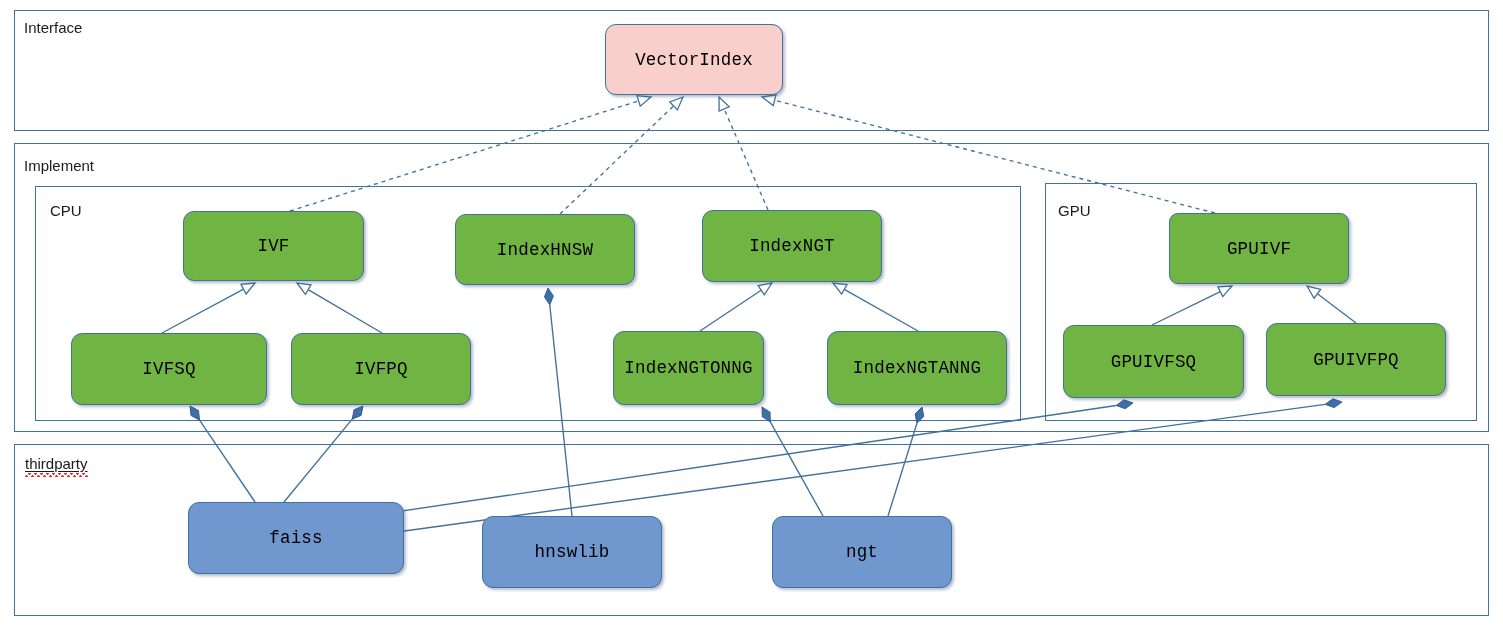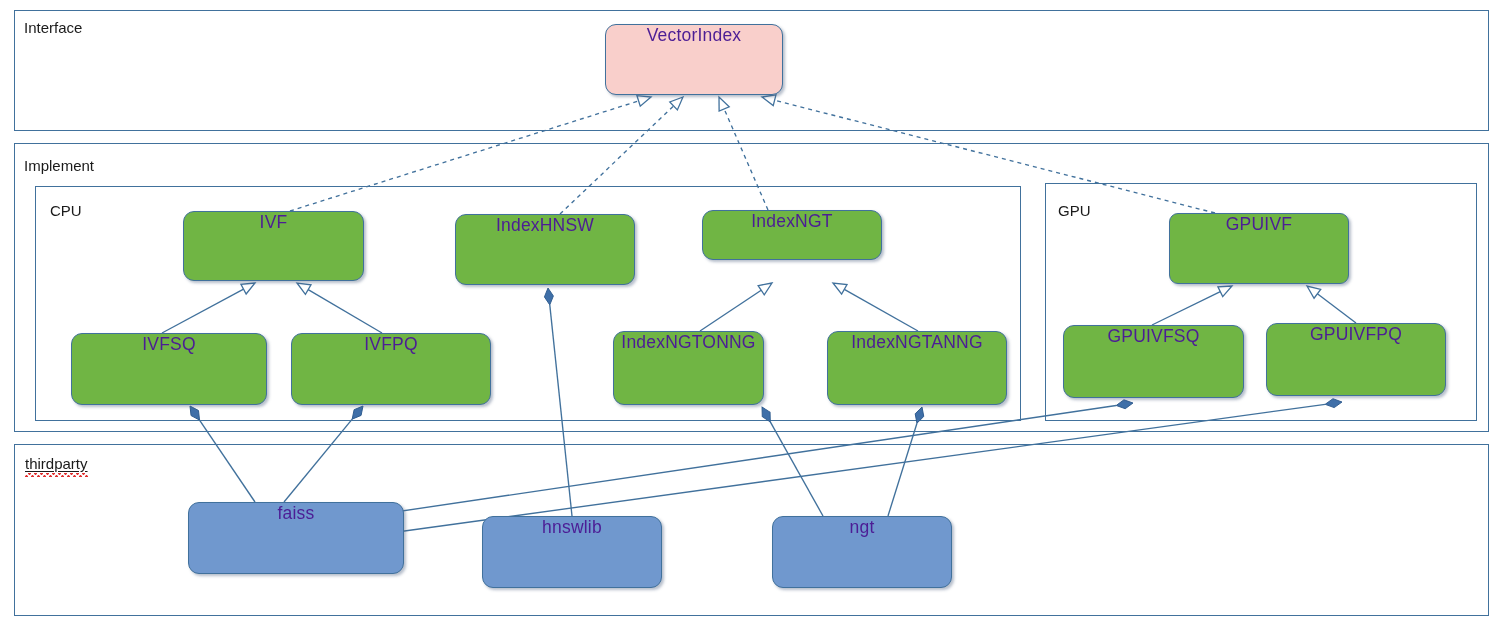--- a/index.html
+++ b/index.html
@@ -49,25 +49,25 @@
     background-size: 6px 4px;
     background-repeat: repeat-x;
   }
   
   .node {
     position: absolute;
     border: 1.6px solid #41719C;
     border-radius: 11px;
     box-sizing: border-box;
     display: flex;
-    align-items: flex-start;
+    align-items: center;
     justify-content: center;
-    font-family: Liberation Sans, sans-serif;
+    font-family: Liberation Mono, monospace;
     font-size: 17.5px;
-    color: #4c1d95;
+    color: #000000;
     box-shadow: 2px 2px 3px rgba(80,100,130,0.42);
     letter-spacing: 0.2px;
     z-index: 4;
     user-select: none;
   }
   .node.iface { background: #F9CFCB; }
   .node.impl  { background: #70B544; }
   .node.third { background: #7098CE; }
 
   
@@ -195,27 +195,27 @@
   <div id="nodes-layer">
       <div class="node iface" style="left: 605px; top: 24px; width: 178px; height: 71px;">
         <span>VectorIndex</span>
       </div>
       <div class="node impl" style="left: 183px; top: 211px; width: 181px; height: 70px;">
         <span>IVF</span>
       </div>
       <div class="node impl" style="left: 455px; top: 214px; width: 180px; height: 71px;">
         <span>IndexHNSW</span>
       </div>
-      <div class="node impl" style="left: 702px; top: 210px; width: 180px; height: 50px;">
+      <div class="node impl" style="left: 702px; top: 210px; width: 180px; height: 72px;">
         <span>IndexNGT</span>
       </div>
       <div class="node impl" style="left: 71px; top: 333px; width: 196px; height: 72px;">
         <span>IVFSQ</span>
       </div>
-      <div class="node impl" style="left: 291px; top: 333px; width: 200px; height: 72px;">
+      <div class="node impl" style="left: 291px; top: 333px; width: 180px; height: 72px;">
         <span>IVFPQ</span>
       </div>
       <div class="node impl" style="left: 613px; top: 331px; width: 151px; height: 74px;">
         <span>IndexNGTONNG</span>
       </div>
       <div class="node impl" style="left: 827px; top: 331px; width: 180px; height: 74px;">
         <span>IndexNGTANNG</span>
       </div>
       <div class="node impl" style="left: 1169px; top: 213px; width: 180px; height: 71px; border-radius: 9px;">
         <span>GPUIVF</span>

